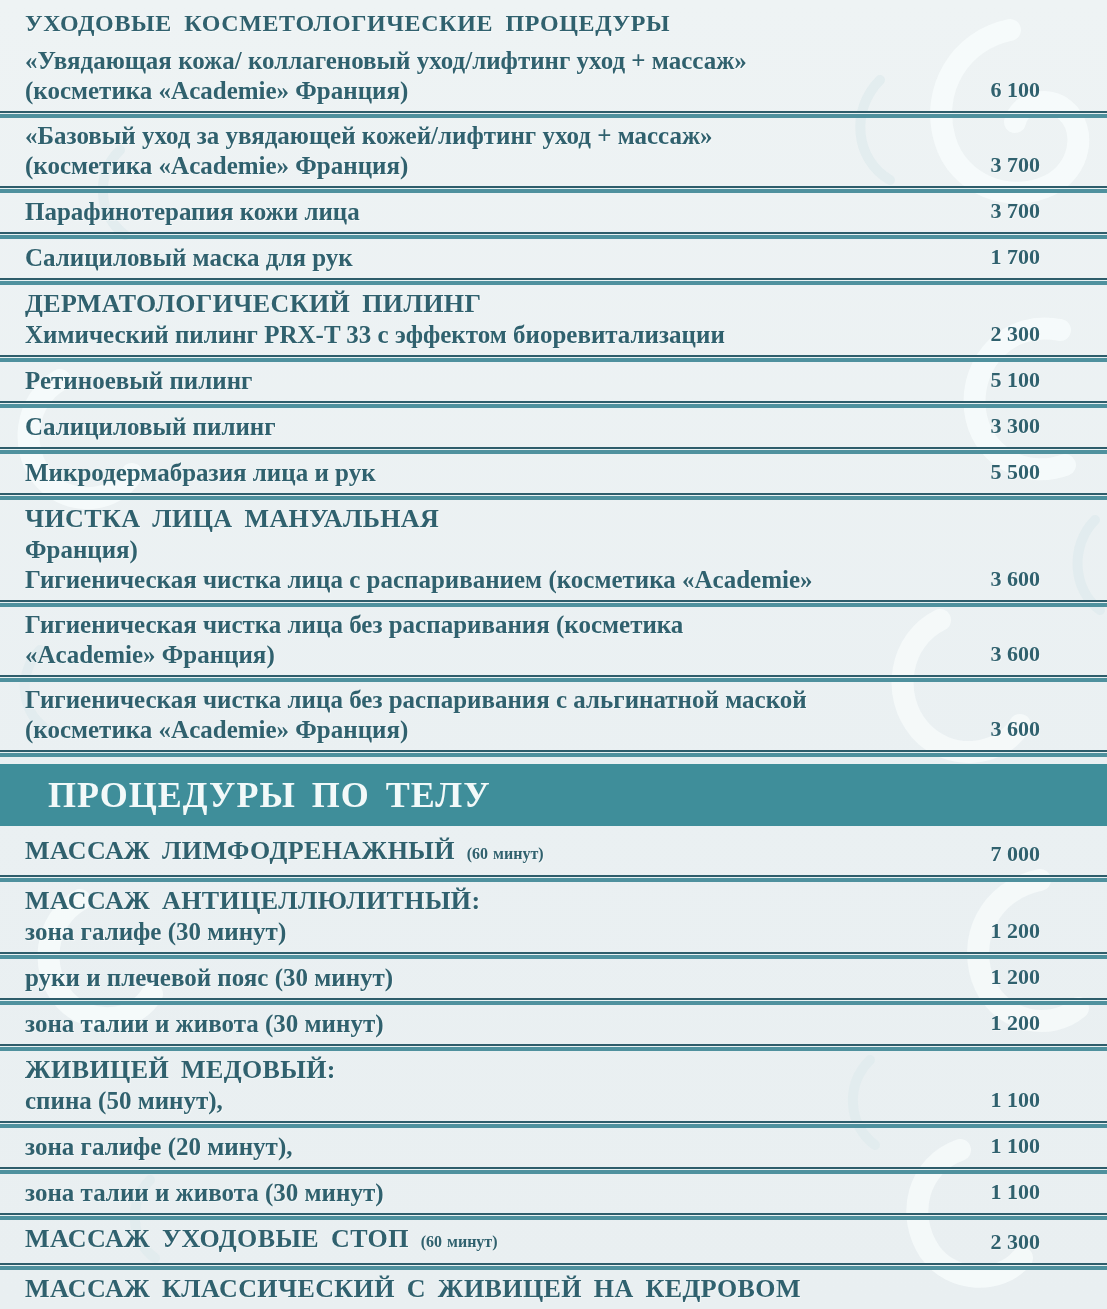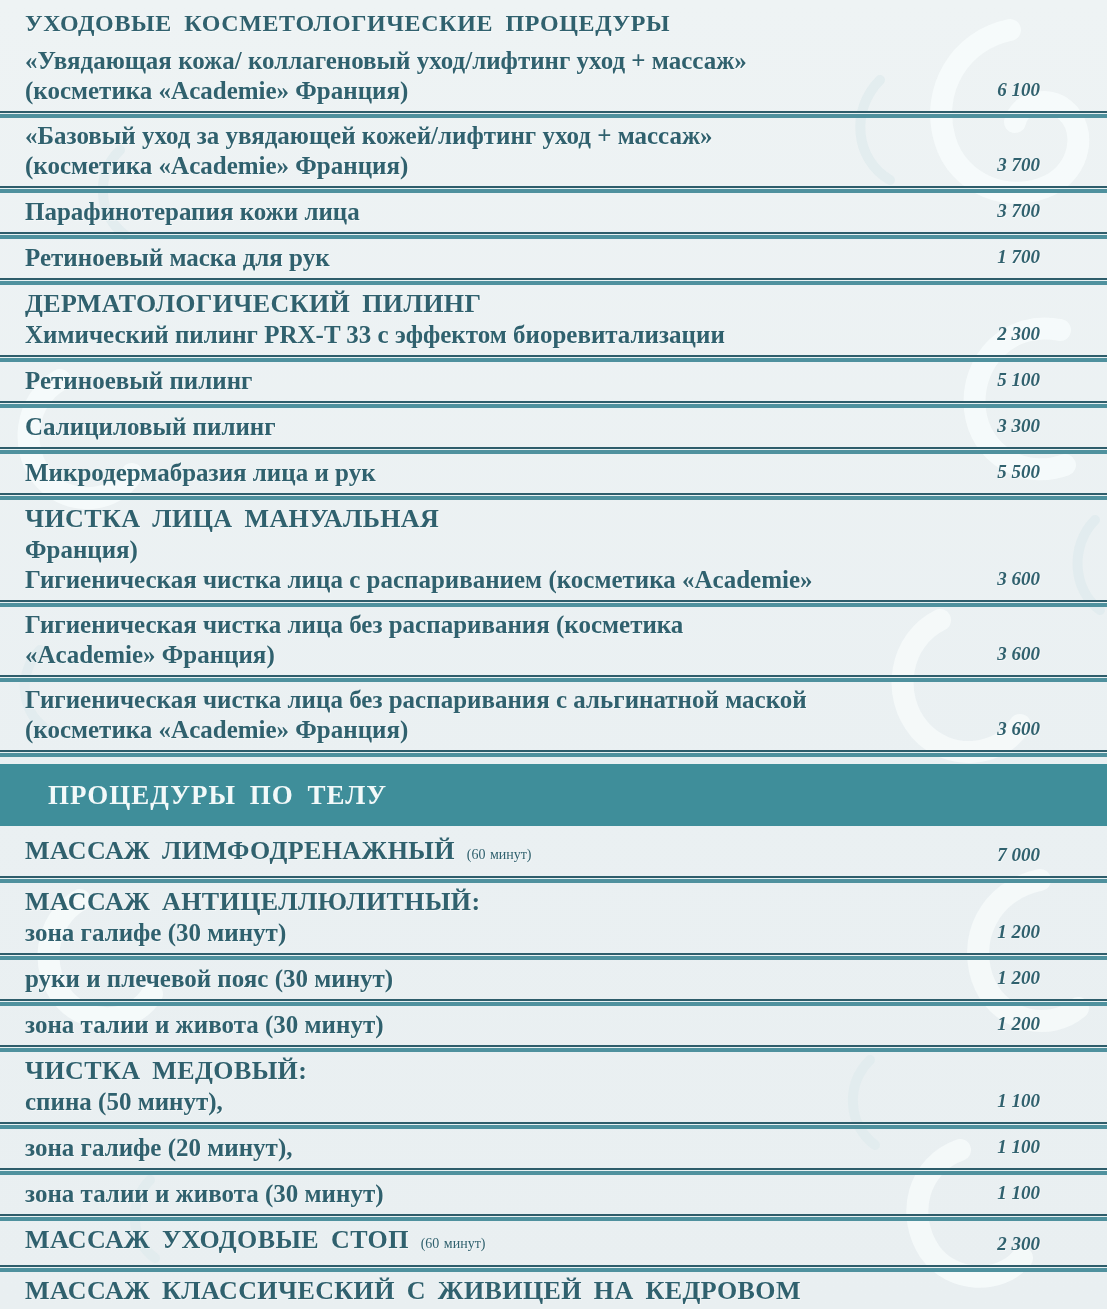--- a/index.html
+++ b/index.html
@@ -19,37 +19,36 @@
   }
   .cell{
     display:flex;align-items:flex-end;justify-content:flex-start;
     padding:3px 25px 5px 25px;
   }
   .txt{flex:1;max-width:860px;padding-right:30px;}
   .line{font-size:25px;line-height:30px;font-weight:700;
         text-shadow:1px 1px 0 rgba(255,255,255,.4);}
   .caps{font-size:26px;line-height:32px;font-weight:700;letter-spacing:.4px;word-spacing:5px;
         text-shadow:1px 1px 0 rgba(255,255,255,.4);}
-  .small{font-size:14px;font-weight:400;letter-spacing:0;word-spacing:1px;}
+  .small{font-size:16px;font-weight:700;letter-spacing:0;word-spacing:1px;}
   .price{
-    min-width:125px;text-align:right;font-size:19px;font-weight:700;line-height:30px;
+    min-width:125px;text-align:right;font-size:22px;font-weight:700;line-height:30px;
     padding-bottom:1px;white-space:nowrap;
     text-shadow:1px 1px 0 rgba(255,255,255,.4);
-    font-style:italic;
   }
   .divider{
     height:7px;width:100%;
     background:linear-gradient(to bottom,#2e5d6b 0px,#2e5d6b 2px,#e7f1f2 2px,#e7f1f2 3px,#4f919e 3px,#4f919e 7px);
   }
   .band{
     margin:7px 0 6px 0;height:62px;background:#3f8e9a;
     display:flex;align-items:center;
     color:#f2f9f9;
   }
-  .band .caps{font-size:27px;letter-spacing:1px;word-spacing:6px;padding-left:48px;
+  .band .caps{font-size:36px;letter-spacing:1px;word-spacing:6px;padding-left:48px;
               text-shadow:none;}
 </style>
 </head>
 <body>
 
 <svg class="deco" width="1107" height="1309" viewBox="0 0 1107 1309">
   <g fill="none" stroke-linecap="round">
     <g stroke="#f7fbfb" stroke-width="22" opacity="0.85">
       <path d="M1010 30 C 960 40 930 90 945 140 C 958 185 1010 205 1050 185 C 1080 170 1088 130 1065 110 C 1048 95 1020 102 1015 122"></path>
       <path d="M1060 330 C 1010 320 970 360 975 410 C 980 455 1025 480 1065 465"></path>
@@ -95,21 +94,21 @@
   <div class="cell">
     <div class="txt">
       <div class="line">Парафинотерапия кожи лица</div>
     </div>
     <div class="price">3 700</div>
   </div>
   <div class="divider"></div>
 
   <div class="cell">
     <div class="txt">
-      <div class="line">Ретиноевый маска для рук</div>
+      <div class="line">Салициловый маска для рук</div>
     </div>
     <div class="price">1 700</div>
   </div>
   <div class="divider"></div>
 
   <div class="cell">
     <div class="txt">
       <div class="caps">ДЕРМАТОЛОГИЧЕСКИЙ ПИЛИНГ</div>
       <div class="line">Химический пилинг PRX-T 33 с эффектом биоревитализации</div>
     </div>
@@ -201,21 +200,21 @@
   <div class="cell">
     <div class="txt">
       <div class="line">зона талии и живота (30 минут)</div>
     </div>
     <div class="price">1 200</div>
   </div>
   <div class="divider"></div>
 
   <div class="cell">
     <div class="txt">
-      <div class="caps">ЧИСТКА МЕДОВЫЙ:</div>
+      <div class="caps">ЖИВИЦЕЙ МЕДОВЫЙ:</div>
       <div class="line">спина (50 минут),</div>
     </div>
     <div class="price">1 100</div>
   </div>
   <div class="divider"></div>
 
   <div class="cell">
     <div class="txt">
       <div class="line">зона галифе (20 минут),</div>
     </div>

